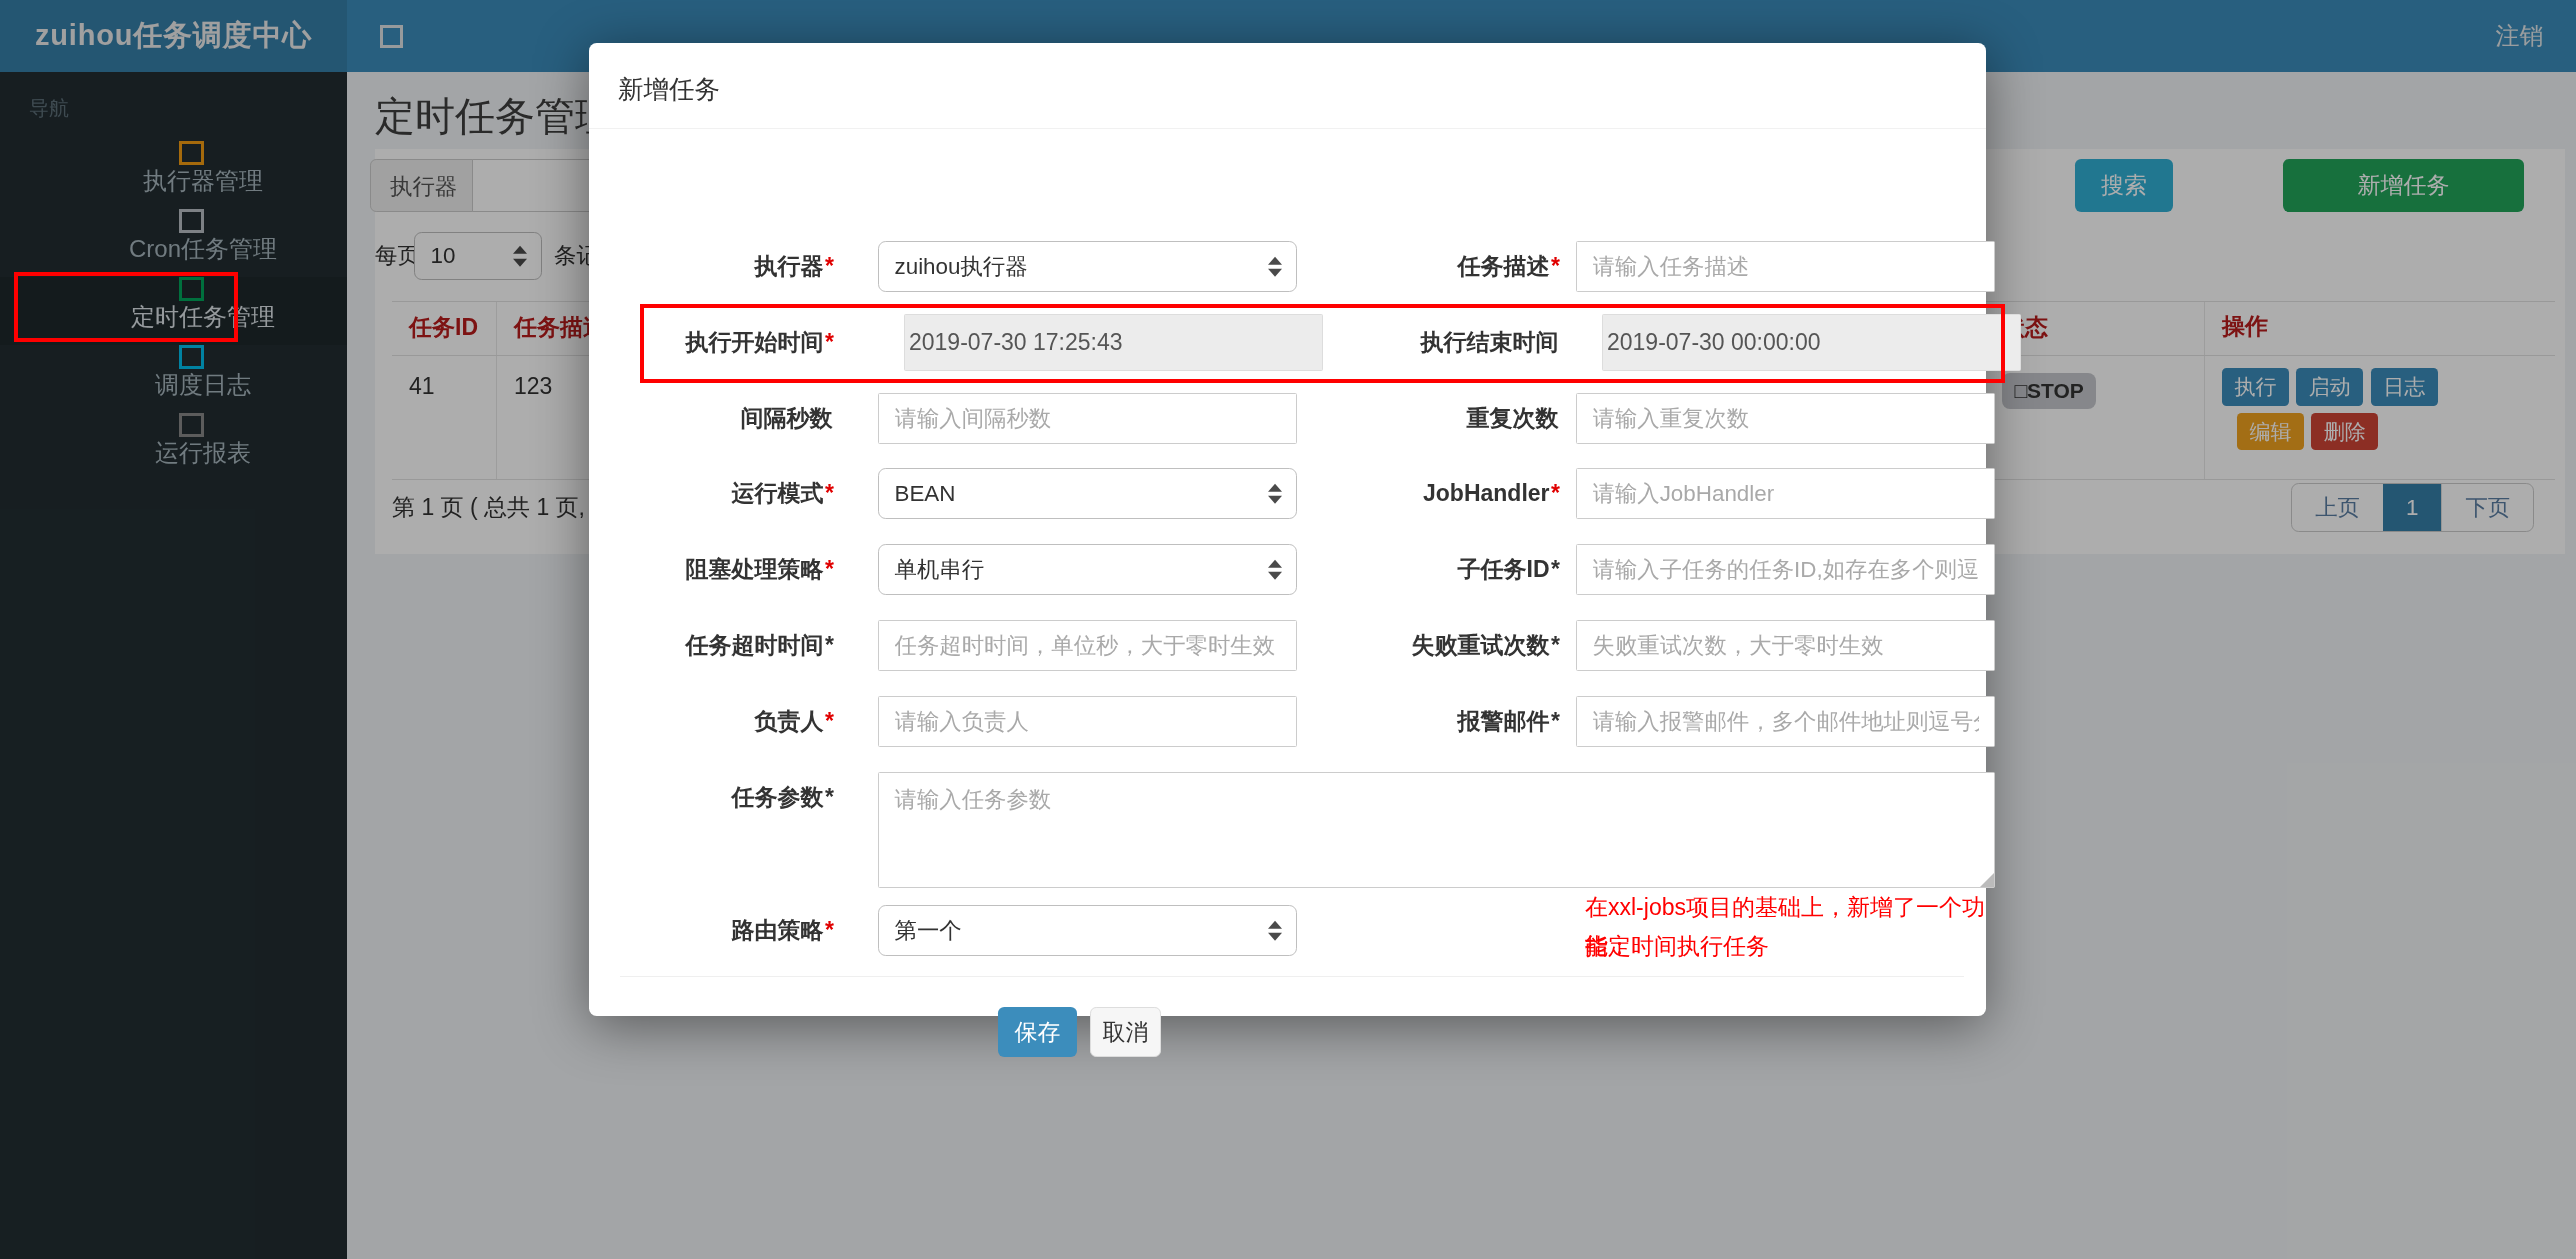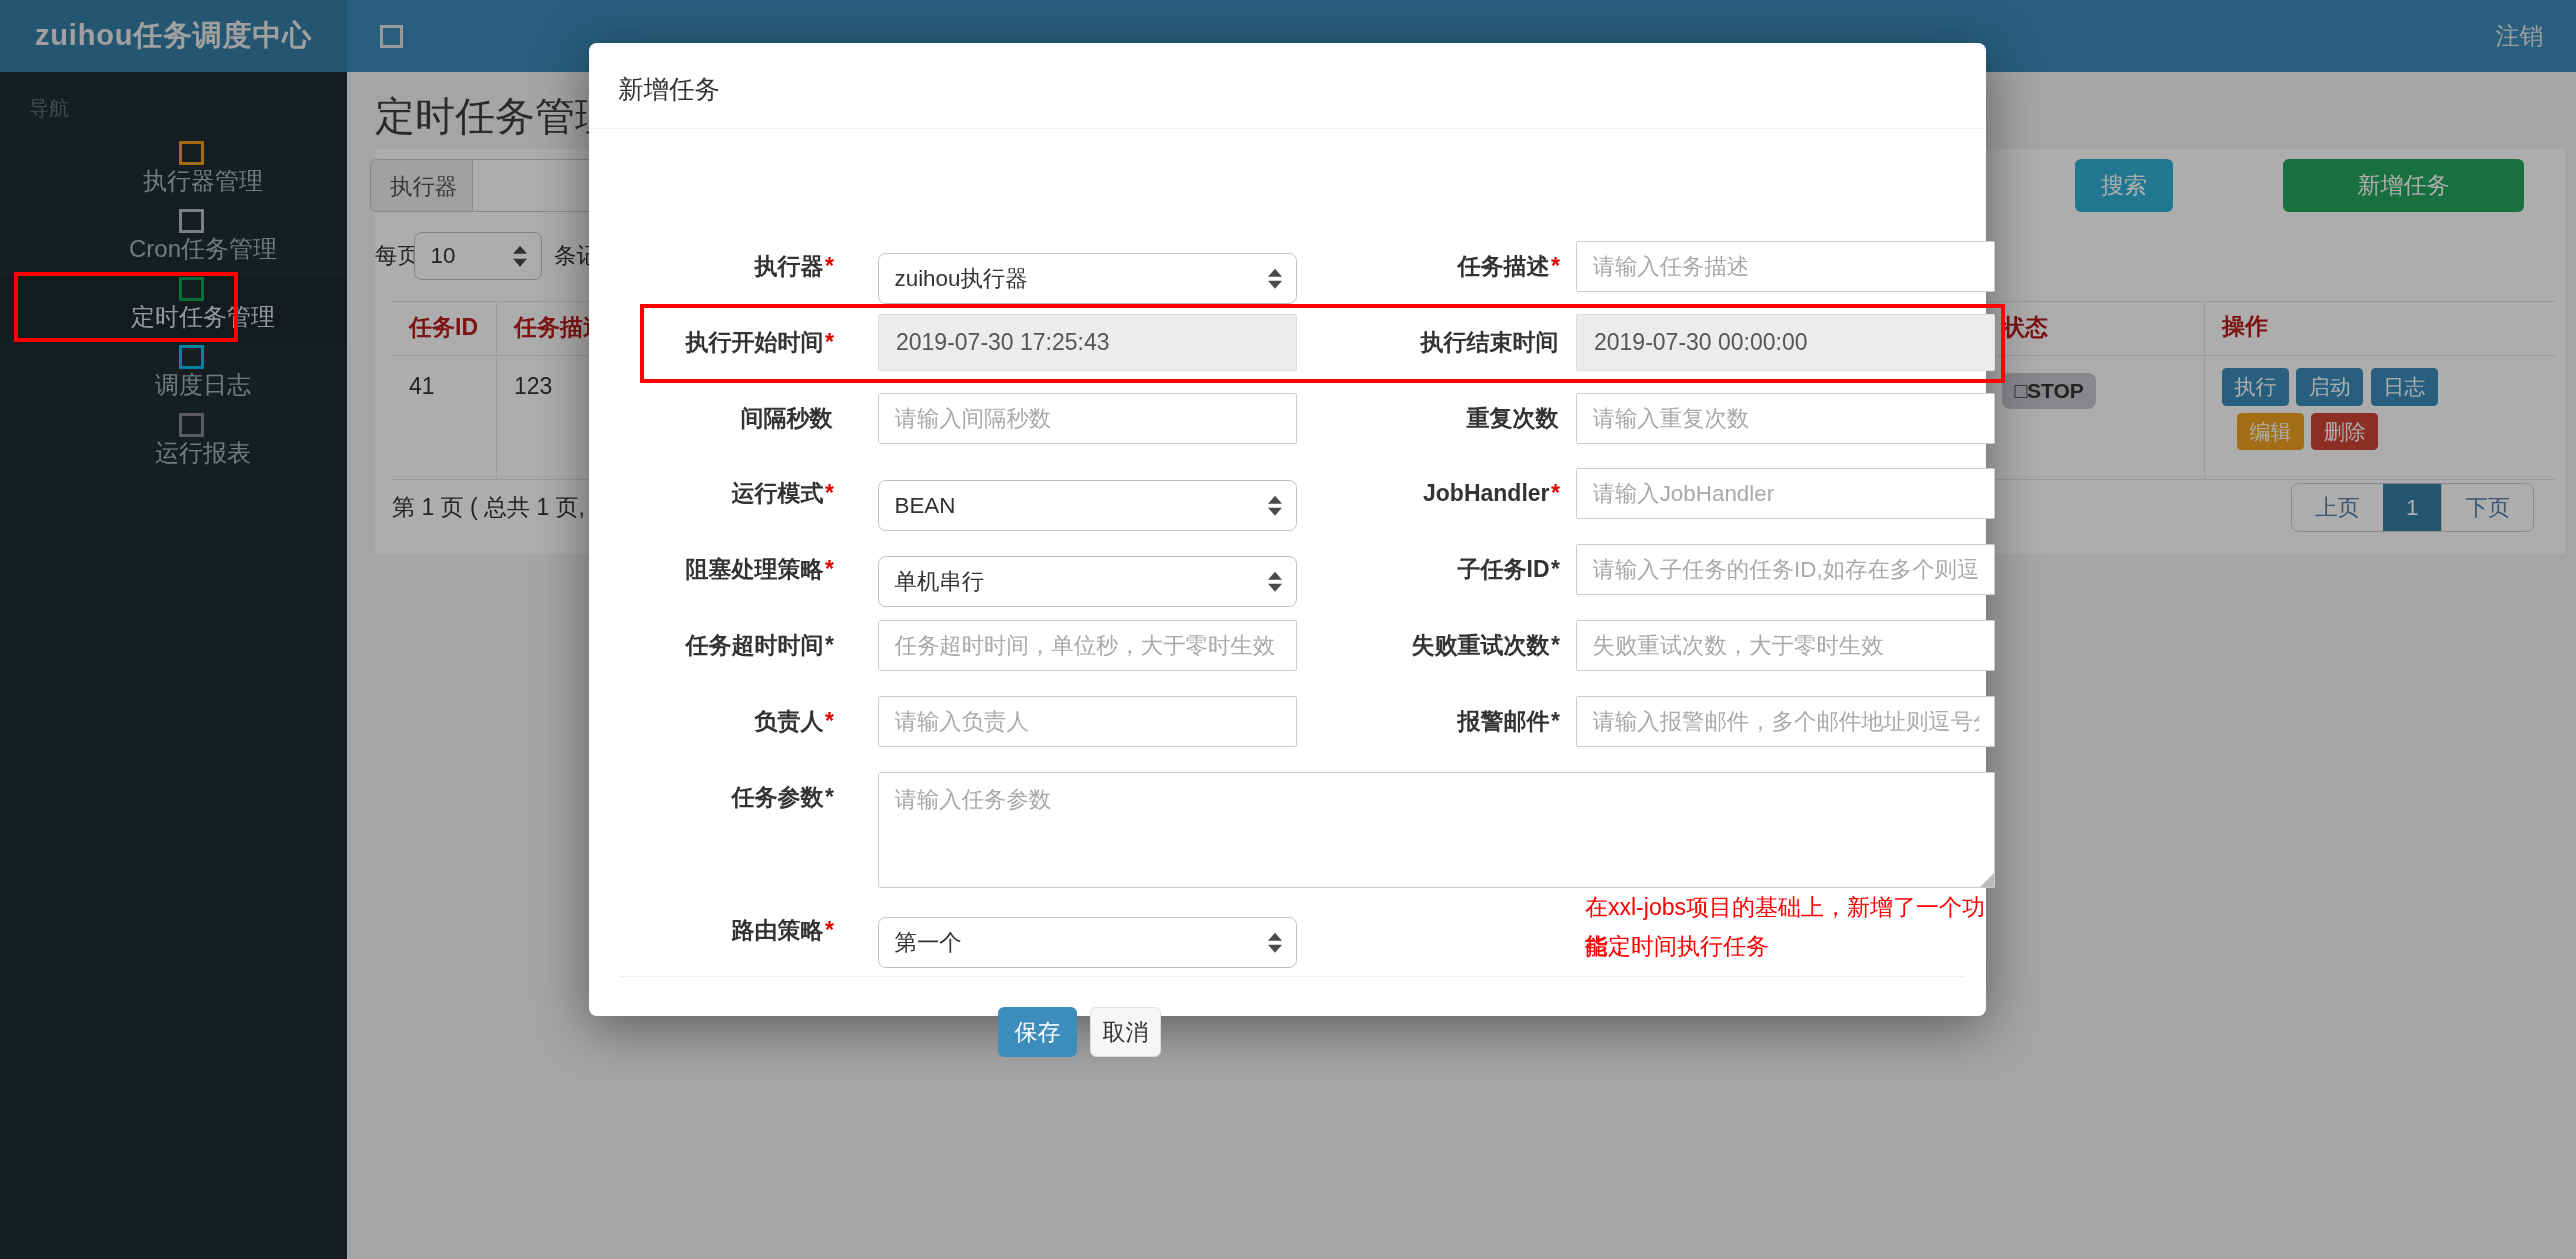--- a/index.html
+++ b/index.html
@@ -86,26 +86,26 @@
   .modal-header{position:absolute;left:0;top:0;right:0;height:85px;border-bottom:1.5px solid #f1f1f1;}
   .modal-title{position:absolute;left:29px;top:29px;font-size:25.5px;color:#333;font-weight:500;}
   .mbody{position:absolute;left:31px;top:85px;right:21.7px;bottom:0;}
   .mrow{position:absolute;left:0;right:0;height:51px;}
   .mlabel{position:absolute;top:0;height:51px;display:flex;align-items:center;justify-content:flex-end;
     font-size:23px;font-weight:bold;color:#333;}
   .l1{left:0;width:214px;}
   .l2{left:677px;width:263px;}
   .ctrl1{left:258px;width:419px;}
   .ctrl2{left:956px;width:419px;}
-  .mselect{position:absolute;top:12px;height:51px;border-radius:7.7px;}
+  .mselect{position:absolute;top:0;height:51px;border-radius:7.7px;}
   .minput{position:absolute;top:0;height:51px;border:1.5px solid #ccc;border-radius:1.5px;box-sizing:border-box;
     font-size:22.4px;padding:0 15.5px;color:#333;font-family:inherit;}
   .minput::placeholder,.mtextarea::placeholder{color:#a9a9a9;opacity:1;}
   .mreadonly{position:absolute;top:-3.1px;height:57px;background:#ececec;border:1.5px solid #ddd;border-radius:1.5px;
-    box-sizing:border-box;display:flex;align-items:center;padding:0 17px;font-size:23px;color:#555;cursor:pointer;}
+    box-sizing:border-box;display:flex;align-items:center;padding:0 4px;font-size:23px;color:#555;cursor:pointer;margin-left:26px;}
   .mtextarea{position:absolute;left:258px;top:0;width:1117px;height:116px;border:1.5px solid #ccc;border-radius:1.5px;
     box-sizing:border-box;font-size:22.4px;padding:10.8px 15.5px;color:#333;resize:none;font-family:inherit;}
   .resize-handle{position:absolute;left:1360px;top:101px;width:0;height:0;
     border-left:14px solid transparent;border-bottom:14px solid #bbb;}
   .note{position:absolute;left:965px;width:418px;font-size:23px;color:#ff0000;line-height:39px;}
   .note-1{top:760px;}
   .note-2{top:799px;}
   .modal-divider{position:absolute;left:0;right:0;top:848px;border-top:1.5px solid #efefef;}
   .save-btn{position:absolute;left:378px;top:879px;width:79px;height:50px;background:#3c8dbc;border-radius:6.2px;
     color:#fff;font-size:23px;display:flex;align-items:center;justify-content:center;cursor:pointer;font-family:Liberation Mono, monospace;}

